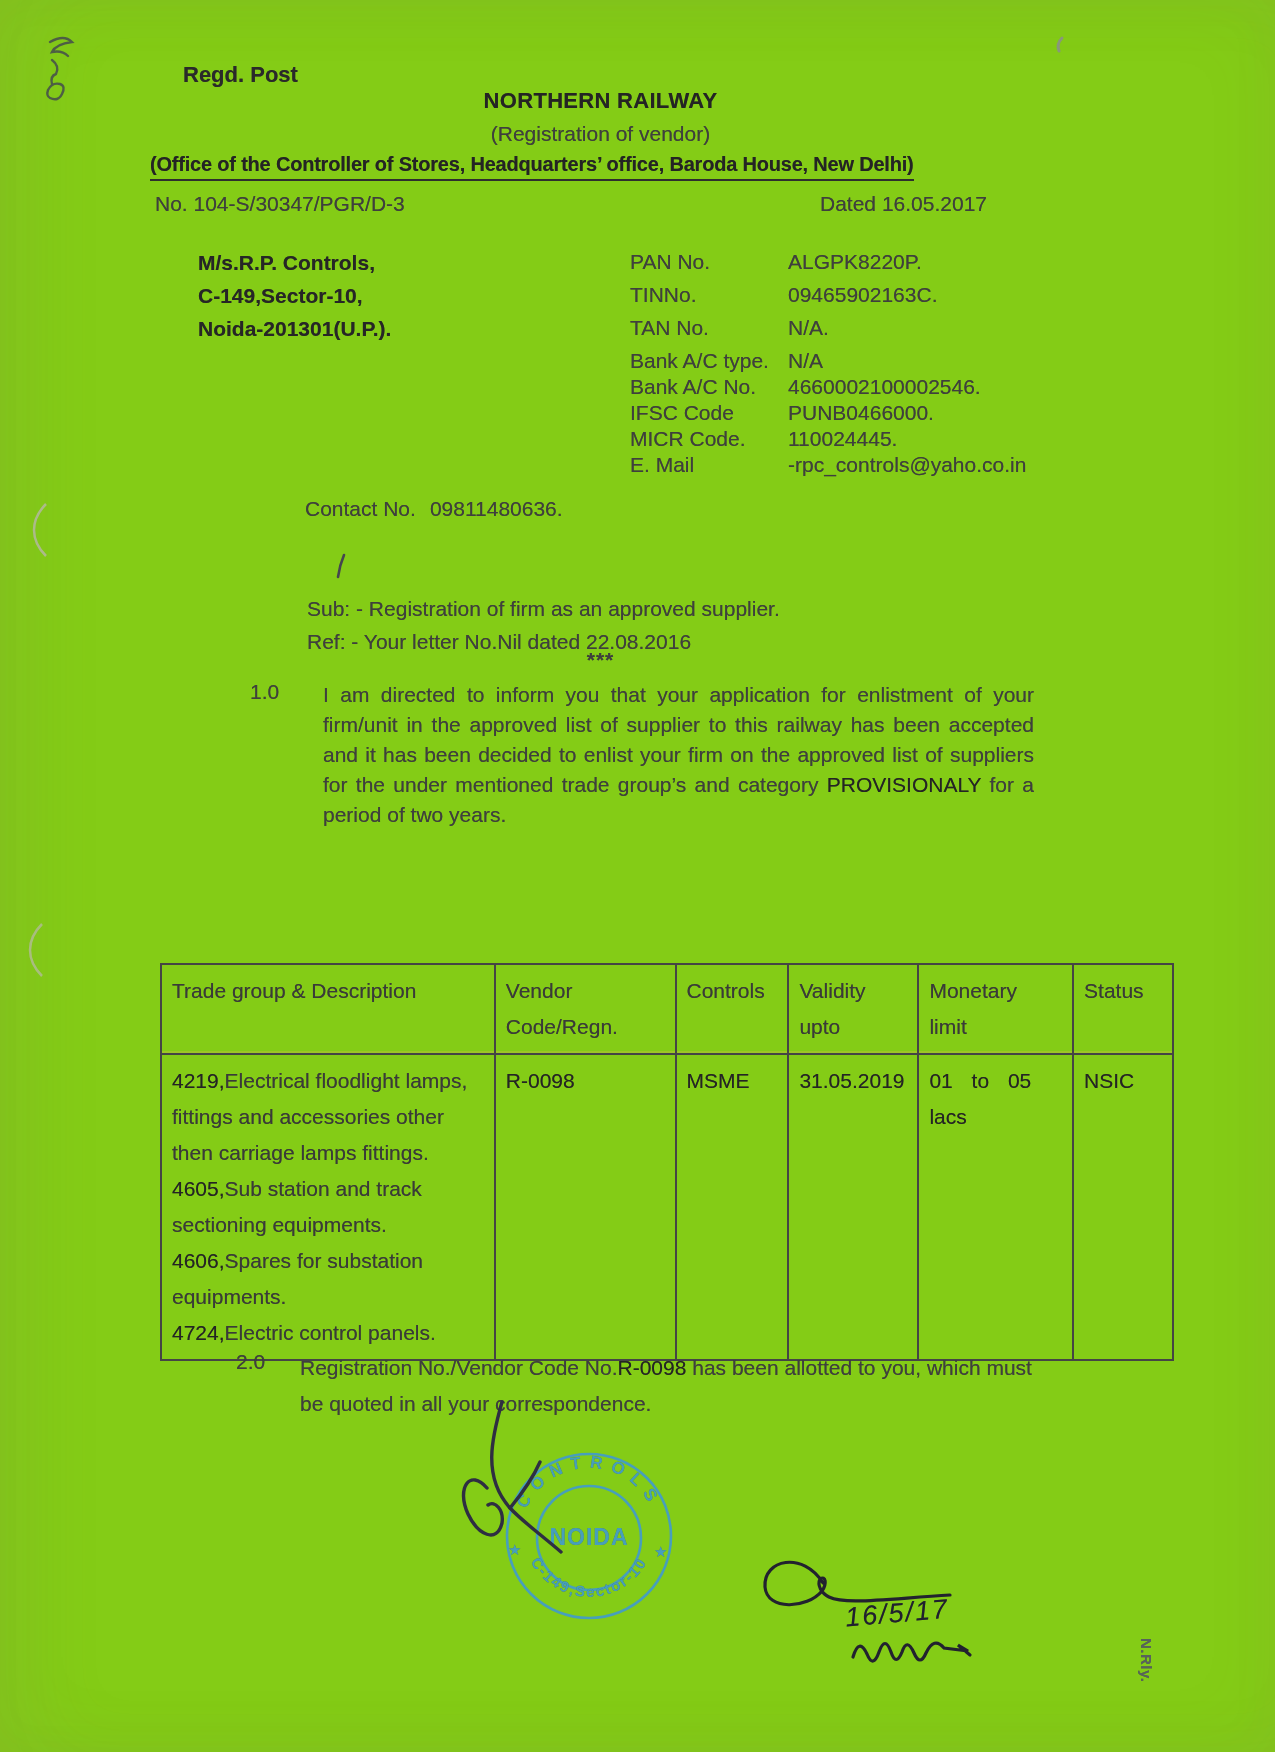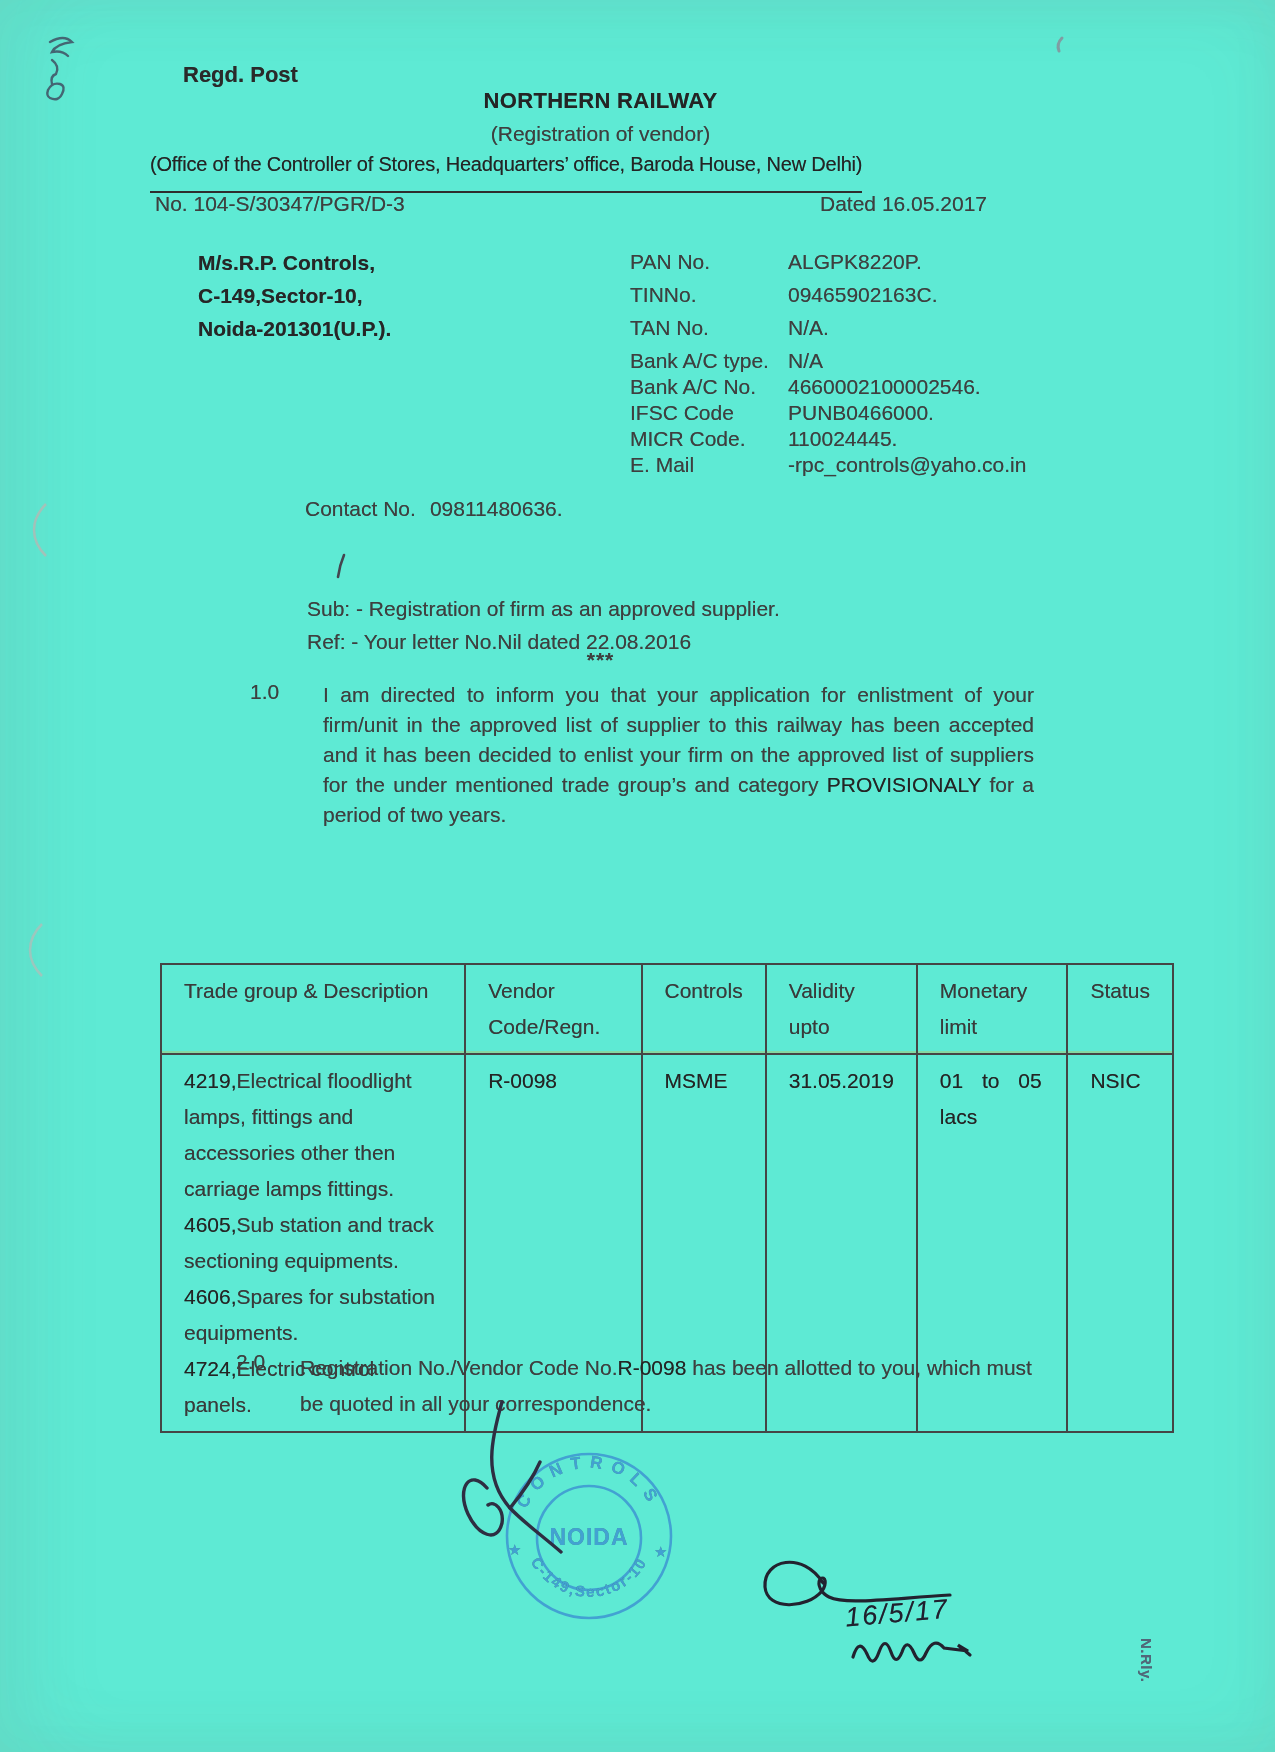--- a/index.html
+++ b/index.html
@@ -1,52 +1,52 @@
 <!DOCTYPE html>
 <html><head>
 <meta charset="utf-8">
 <style>
   * { margin:0; padding:0; box-sizing:border-box; }
   body { background:#e8e6e3; font-family:"Liberation Sans", sans-serif; }
   .page {
     position:relative; width:1275px; height:1752px; margin:0 auto;
-    background:#5eead4;
+    background:#84cc16;
     box-shadow: inset 0 0 80px rgba(125,115,105,0.07), inset 45px 0 70px rgba(130,120,118,0.06), inset -10px 0 40px rgba(150,140,140,0.04);
     overflow:hidden;
     color:#3f3f3f;
     font-size:21px;
   }
   .abs { position:absolute; }
   .scan { text-shadow:0 0 0.5px rgba(40,40,40,0.55); }
   .regd { left:183px; top:62px; font-weight:bold; color:#2a2a2a; font-size:22px; }
   .center-line { left:0; width:1190px; text-align:center;padding-left:11px; }
   .title { top:88px; font-weight:bold; color:#242424; font-size:22px; letter-spacing:0.3px; }
   .subtitle { top:122px; font-size:21px; }
-  .office { left:150px; top:153px; font-weight:normal; color:#242424; font-size:20px; letter-spacing:-0.2px;
-            white-space:nowrap; border-bottom:2.5px solid #2e2e2e; padding-bottom:15px; }
+  .office { left:150px; top:153px; font-weight:bold; color:#242424; font-size:20px; letter-spacing:-0.2px;
+            white-space:nowrap; border-bottom:2.5px solid #2e2e2e; padding-bottom:3px; }
   .refdate { left:155px; top:192px; width:832px; display:flex; justify-content:space-between; font-size:21px; }
   .addressee { left:198px; top:246px; font-weight:bold; color:#262626; line-height:33px; font-size:21px; }
   .details { left:630px; top:250px; font-size:21px; }
   .detail-row { display:flex; line-height:24px; margin-bottom:2px; }
   .detail-row:nth-child(-n+3) { margin-bottom:9px; }
   .detail-row .lbl { min-width:148px; }
   .detail-row .val { margin-left:10px; }
   .prop { left:305px; top:492px; line-height:33px; }
   .prop .gap { display:inline-block; width:14px; }
   .subject { left:307px; top:592px; line-height:33px; }
   .stars { top:648px; font-weight:bold; letter-spacing:1px; }
   .para { display:flex;gap:16px; }
   .para1 { left:250px; top:680px; width:784px; }
   .para1 .num { width:57px; flex:none; }
   .para1 .ptext { width:727px; text-align:justify; line-height:30px; }
   .para2 { left:236px; top:1350px; width:800px; }
   .para2 .num { width:48px; flex:none; }
   .para2 .ptext { width:752px; line-height:36px; }
   table.vtable { left:160px; top:963px; width:1014px; border-collapse:collapse; font-size:21px; color:#3a3a3a; }
-  table.vtable th, table.vtable td { border:2px solid #454545; vertical-align:top; text-align:left; font-weight:normal; padding:8px 22px; }
+  table.vtable th, table.vtable td { border:2px solid #454545; vertical-align:top; text-align:left; font-weight:normal; padding:8px 10px; }
   table.vtable thead th { height:77px; line-height:36px; box-shadow: inset 0 -2px 0 rgba(205,185,70,0.35); }
   table.vtable thead th span { display:block; }
   table.vtable tbody td { height:278px; line-height:36px; }
   .desc-item b, .cellb { font-weight:normal; color:#242424; }
   .spread { word-spacing:13px; }
   .vnote { left:1155px; top:1638px; transform:rotate(90deg); transform-origin:top left; font-size:15px; font-weight:bold; color:#50506a; letter-spacing:0.5px; opacity:0.85; }
   .handdate { left:845px; top:1598px; transform:rotate(-5deg); font-size:27px; font-style:italic; color:#20202f; letter-spacing:2px; }
   svg { position:absolute; overflow:visible; }
   .stamp-text { font-family:"Liberation Sans", sans-serif; font-weight:bold; }
 </style>

